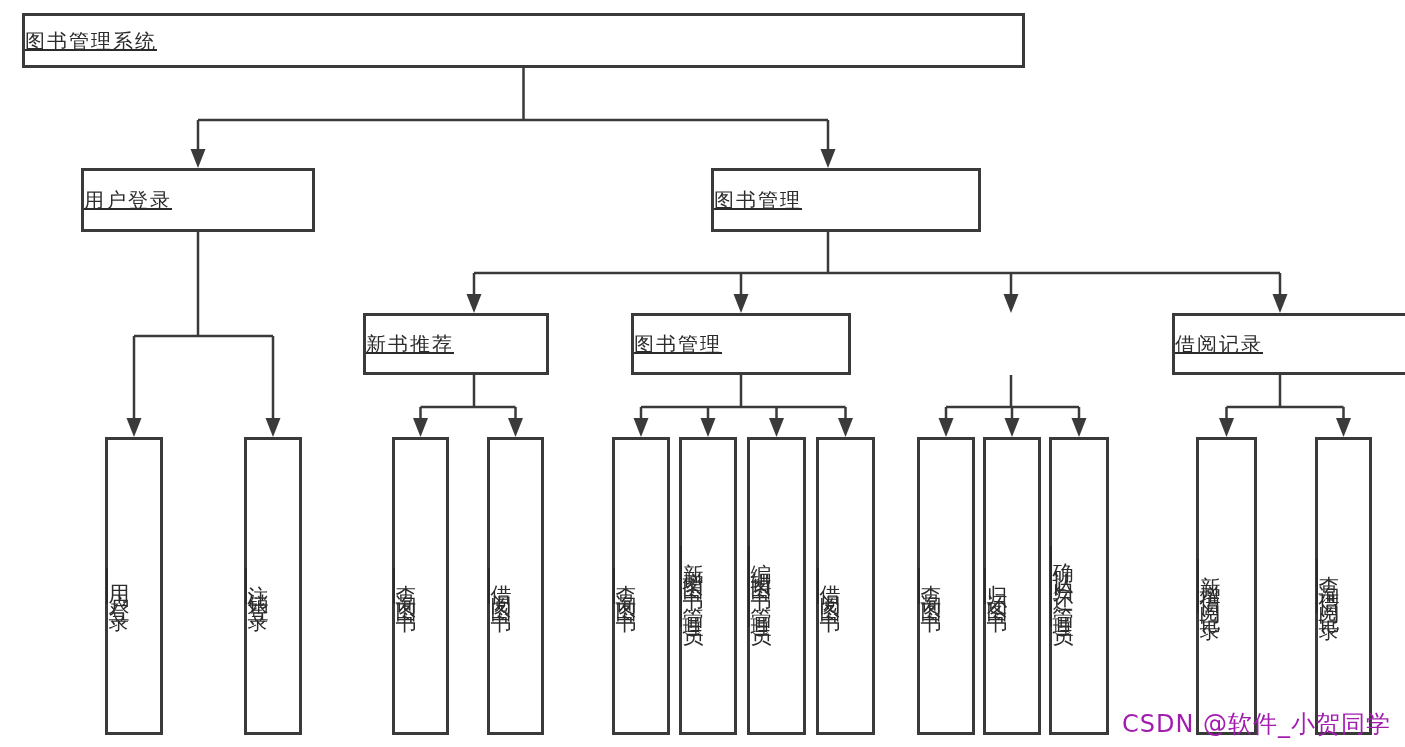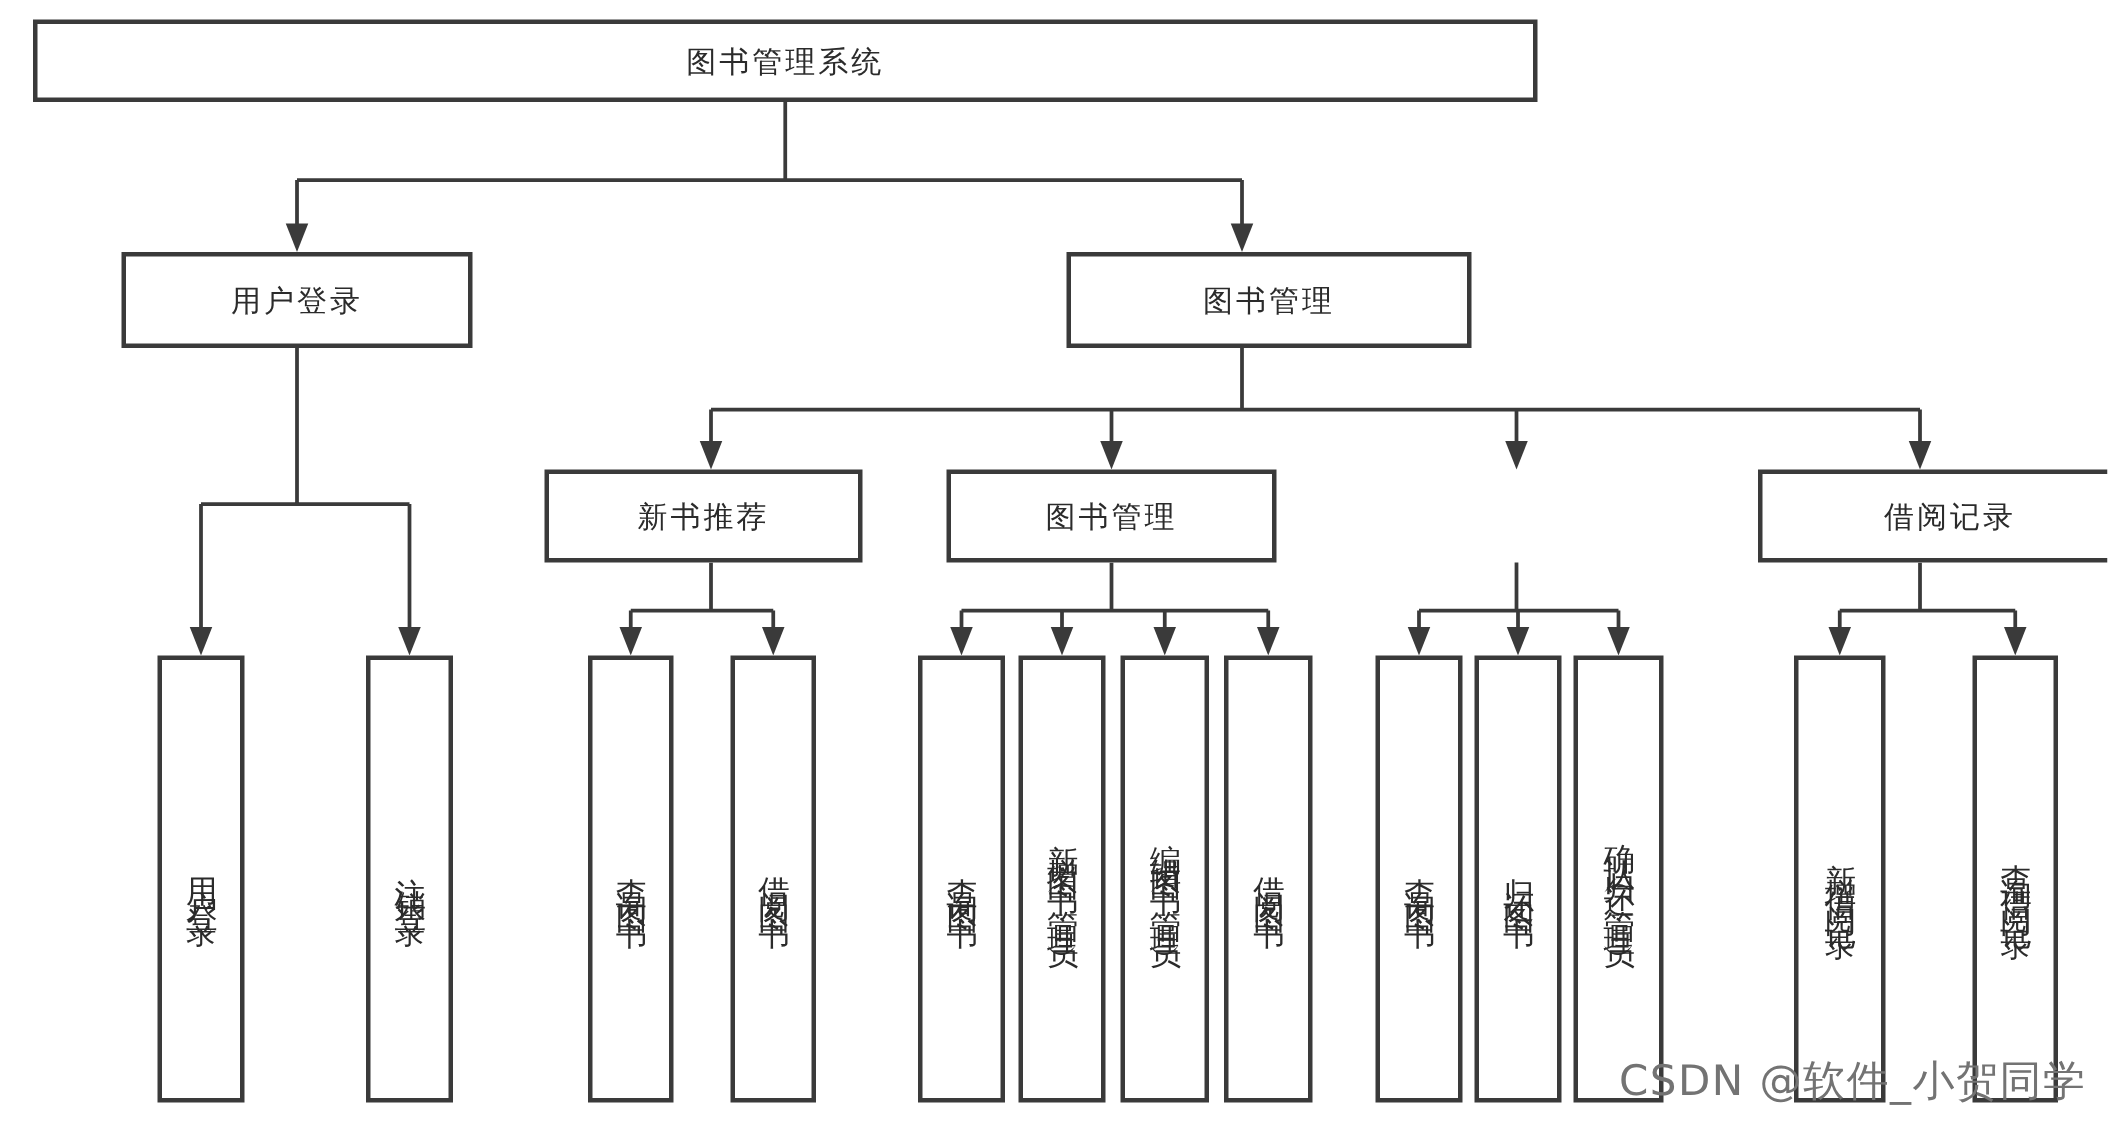--- a/index.html
+++ b/index.html
@@ -22,43 +22,44 @@
     width: 1405px;
     height: 747px;
   }
   .node {
     position: absolute;
     box-sizing: border-box;
     border: 3px solid #3a3a3a;
     background: #ffffff;
     display: flex;
     align-items: center;
-    justify-content: center;
+    justify-content: flex-start;
     color: #2b2b2b;
+    text-decoration: underline;
   }
   .h-node span {
     font-size: 20px;
     letter-spacing: 2px;
     white-space: nowrap;
     line-height: 1;
   }
   .v-node span {
     writing-mode: vertical-rl;
     text-orientation: mixed;
     font-size: 21px;
     letter-spacing: 9px;
     line-height: 1;
     white-space: nowrap;
   }
   .watermark {
     position: absolute;
     right: 14px;
     bottom: 7px;
-    font-size: 28px;
-    color: #737373;
+    font-size: 24px;
+    color: #a21caf;
     letter-spacing: 1px;
     white-space: nowrap;
   }
 </style>
 </head>
 <body>
 
 <div class="canvas">
 
   <svg class="connectors" viewBox="0 0 1405 747" aria-hidden="true">
@@ -108,21 +109,21 @@
     <span>图书管理系统</span>
   </div>
 
   <div class="node h-node" style="left:81px; top:168px; width:234px; height:64px;">
     <span>用户登录</span>
   </div>
   <div class="node h-node" style="left:711px; top:168px; width:270px; height:64px;">
     <span>图书管理</span>
   </div>
 
-  <div class="node h-node" style="left:363px; top:313px; width:212px; height:62px;">
+  <div class="node h-node" style="left:363px; top:313px; width:186px; height:62px;">
     <span>新书推荐</span>
   </div>
   <div class="node h-node" style="left:631px; top:313px; width:220px; height:62px;">
     <span>图书管理</span>
   </div>
   <div class="node h-node" style="left:1172px; top:313px; width:256px; height:62px;">
     <span>借阅记录</span>
   </div>
 
   <div class="node v-node" style="left:105px; top:437px; width:58px; height:298px;">

